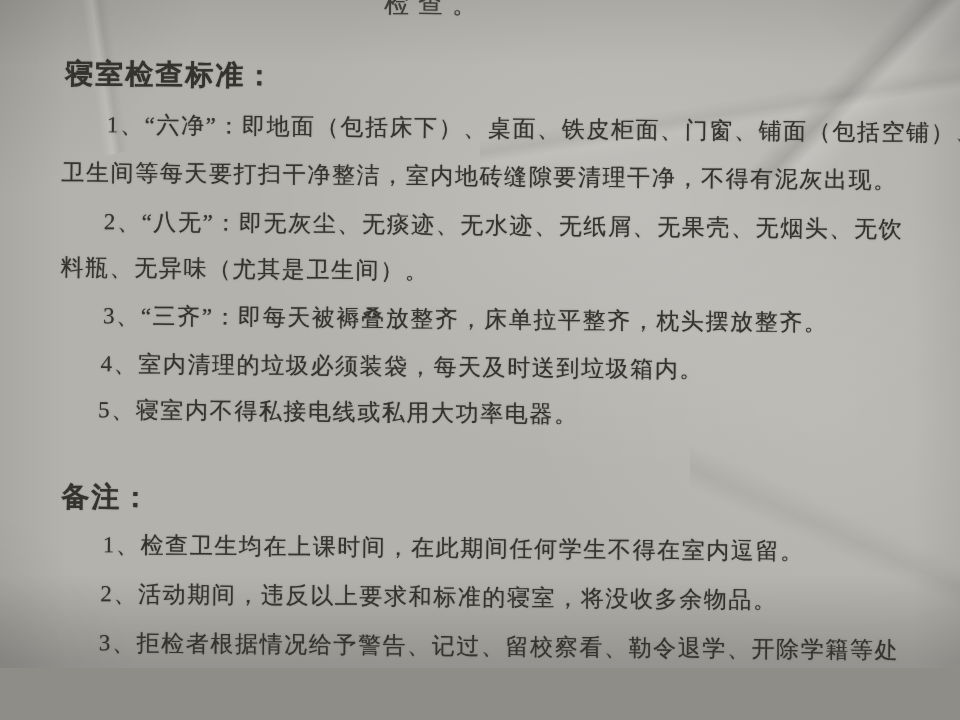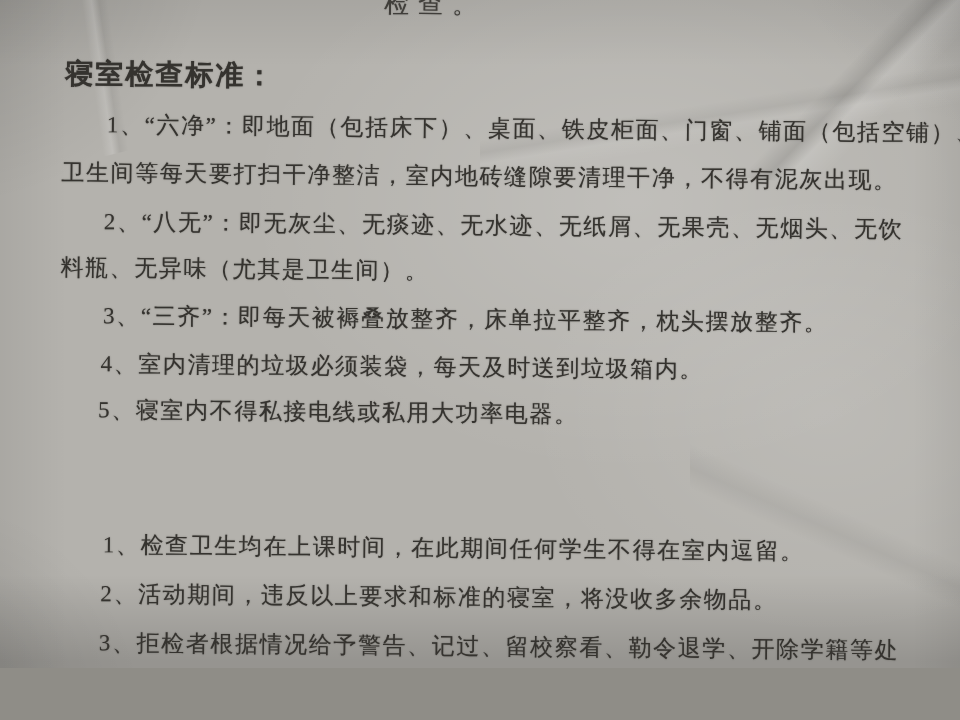--- a/index.html
+++ b/index.html
@@ -85,20 +85,21 @@
 
     <div class="tl" style="left:105px;top:206px;">2、“八无”：即无灰尘、无痰迹、无水迹、无纸屑、无果壳、无烟头、无饮</div>
     <div class="tl" style="left:62px;top:252px;">料瓶、无异味（尤其是卫生间）。</div>
 
     <div class="tl" style="left:105px;top:300px;">3、“三齐”：即每天被褥叠放整齐，床单拉平整齐，枕头摆放整齐。</div>
 
     <div class="tl" style="left:103px;top:348px;">4、室内清理的垃圾必须装袋，每天及时送到垃圾箱内。</div>
 
     <div class="tl" style="left:101px;top:394px;">5、寝室内不得私接电线或私用大功率电器。</div>
 
+    <div class="tl heading" style="left:65px;top:478px;">备注：</div>
 
     <div class="tl" style="left:107px;top:529px;">1、检查卫生均在上课时间，在此期间任何学生不得在室内逗留。</div>
 
     <div class="tl" style="left:105px;top:578px;">2、活动期间，违反以上要求和标准的寝室，将没收多余物品。</div>
 
     <div class="tl" style="left:104px;top:627px;">3、拒检者根据情况给予警告、记过、留校察看、勒令退学、开除学籍等处</div>
     <div class="tl" style="left:62px;top:678px;">分。</div>
 
   </div>
 </div>

